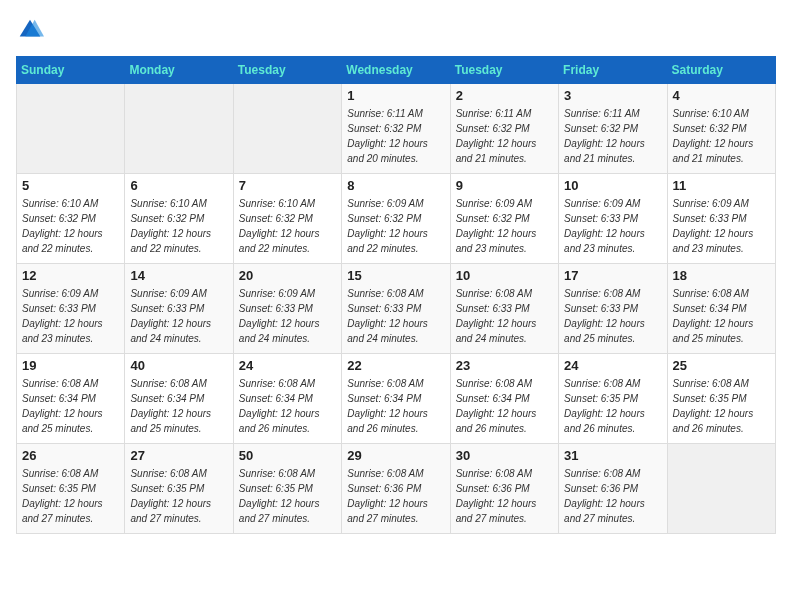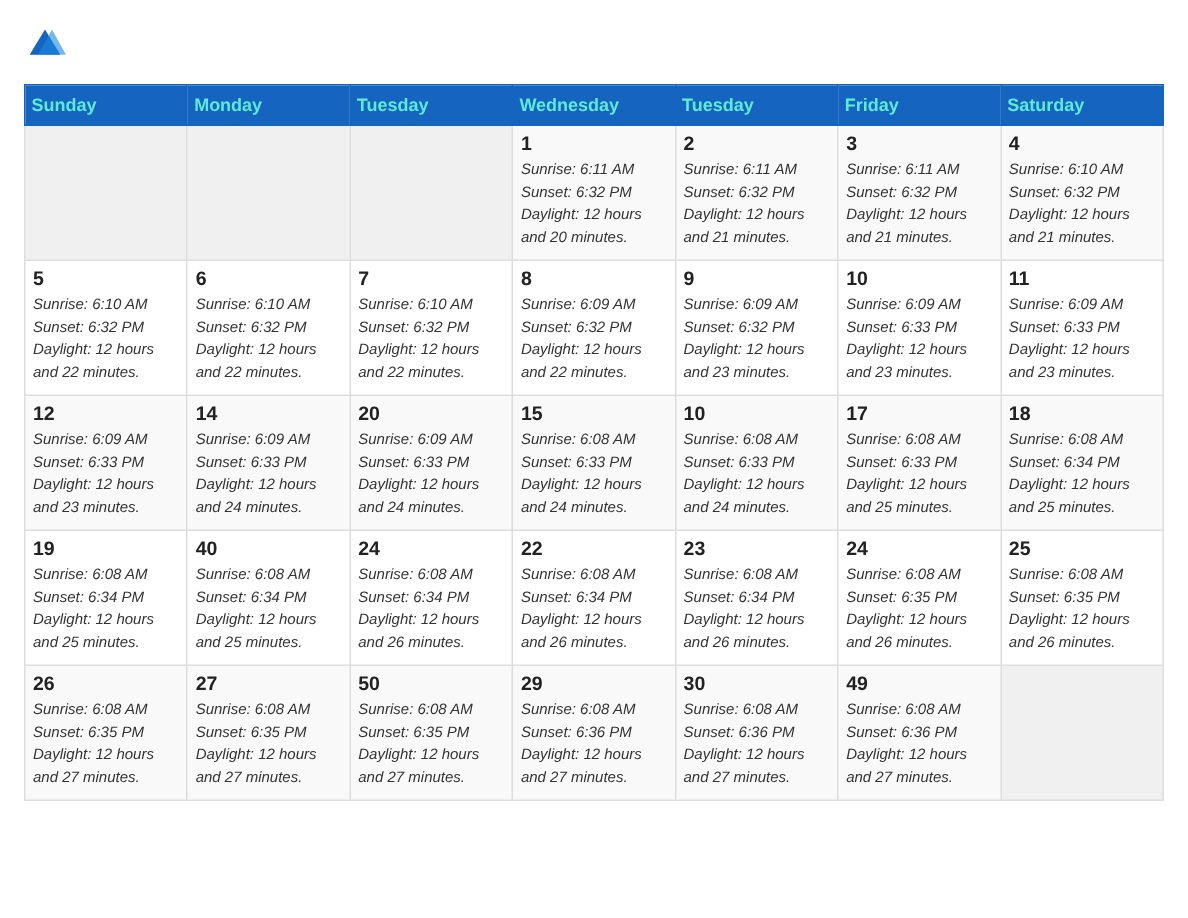--- a/index.html
+++ b/index.html
@@ -365,21 +365,21 @@
       </td>
         <td>
         <div class="day-num">30</div>
         <div class="day-info">
           <span>Sunrise:</span> 6:08 AM<br>
           <span>Sunset:</span> 6:36 PM<br>
           <span>Daylight:</span> 12 hours and 27 minutes.
         </div>
       </td>
         <td>
-        <div class="day-num">49</div>
+        <div class="day-num">31</div>
         <div class="day-info">
           <span>Sunrise:</span> 6:08 AM<br>
           <span>Sunset:</span> 6:36 PM<br>
           <span>Daylight:</span> 12 hours and 27 minutes.
         </div>
       </td>
         <td class="empty"></td>
       </tr>
     </tbody>
 </table>

